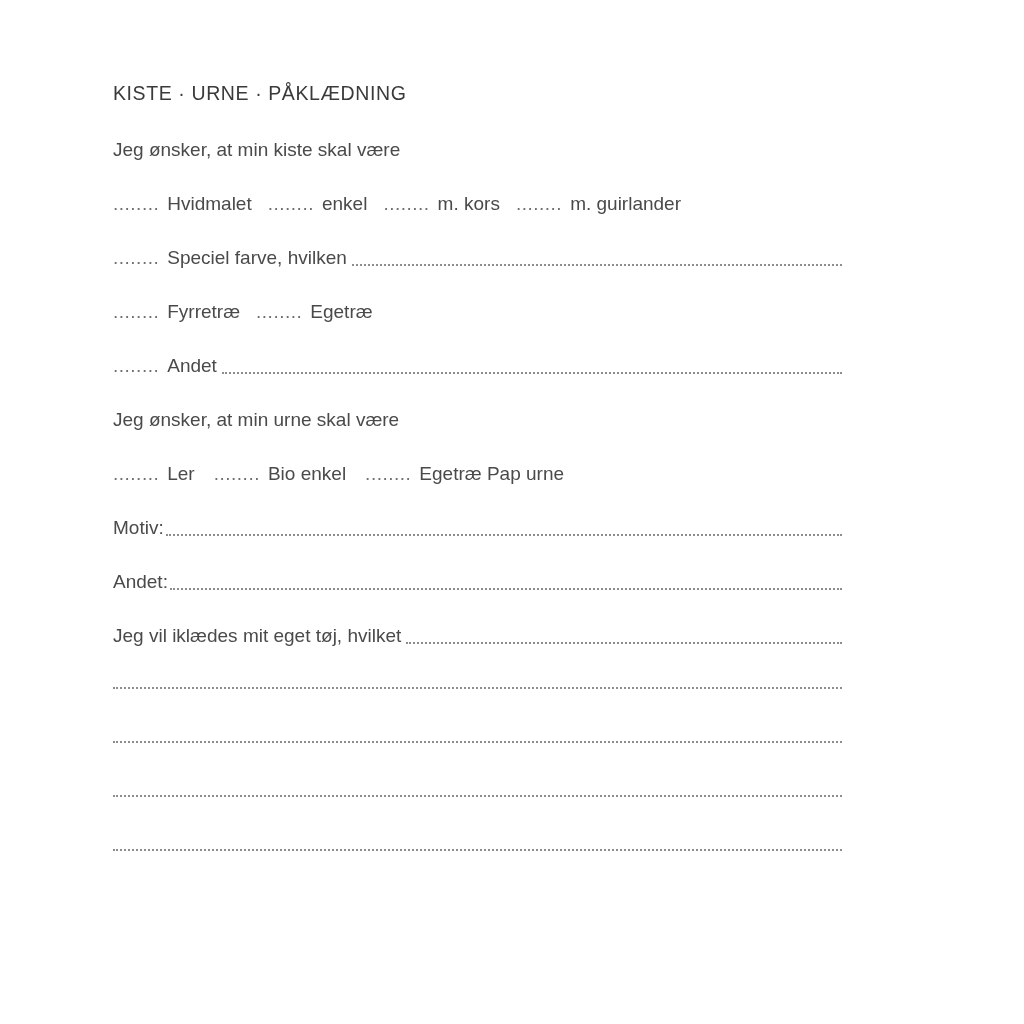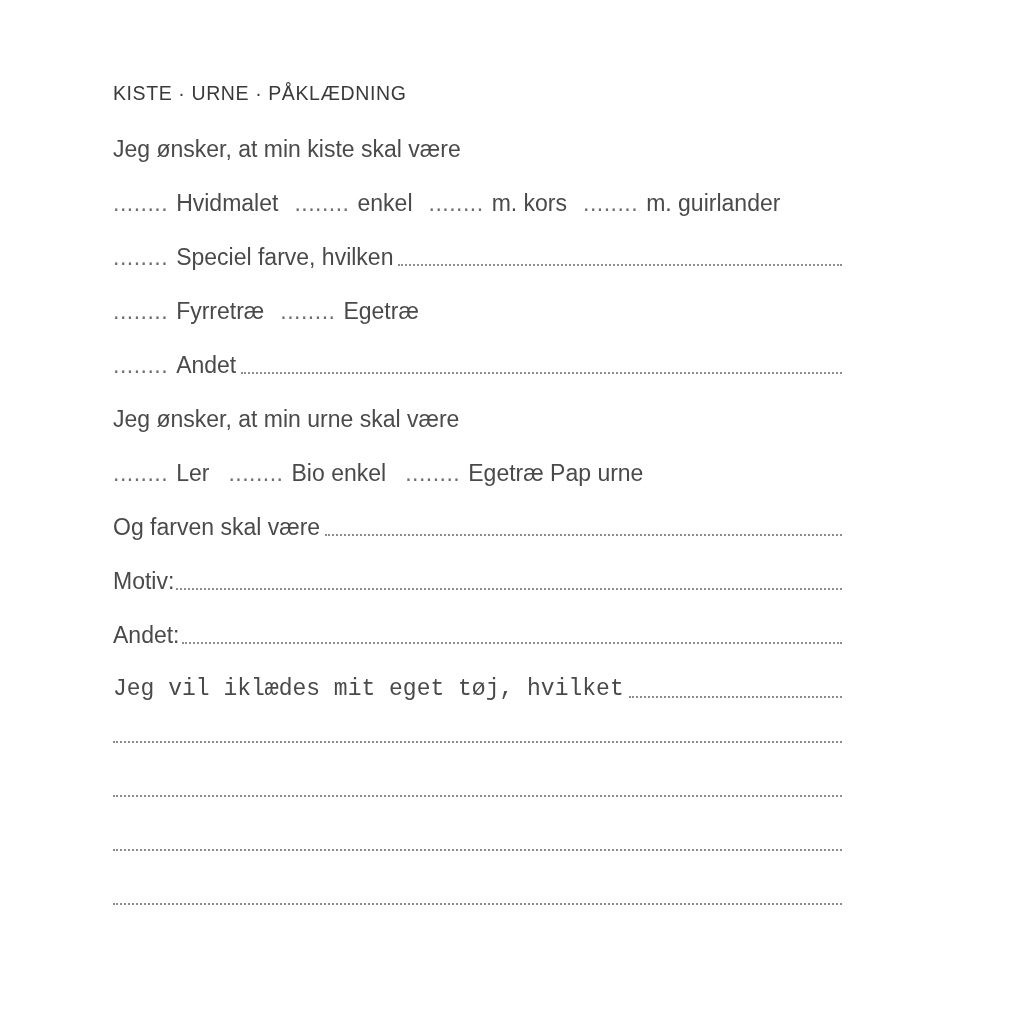--- a/index.html
+++ b/index.html
@@ -27,29 +27,29 @@
     line-height: 19px;
     height: 19px;
     font-weight: 400;
     letter-spacing: 0.6px;
     color: #3a3a3a;
     margin: 0 0 37px 0;
   }
   .row {
     display: flex;
     align-items: baseline;
-    font-size: 23px;
+    font-size: 19px;
     line-height: 19px;
     height: 19px;
     margin: 0 0 35px 0;
     font-weight: 400;
     white-space: nowrap;
   }
   .row.section-gap-urne   { margin-top: 32px; }
-  .row.section-gap-toj    { margin-top: 19px; margin-bottom: 25px; font-family: Liberation Mono, monospace; }
+  .row.section-gap-toj    { margin-top: 19px; margin-bottom: 25px; }
   .dots {
     color: #6f6f6f;
     letter-spacing: 0.5px;
     margin-right: 8px;
   }
   .opt + .opt { margin-left: 16px; text-align: center; }
   .opt.wide + .opt.wide { margin-left: 19px; }
   .fill {
     flex: 1 1 auto;
     align-self: stretch;
@@ -122,24 +122,20 @@
         <span class="dots">........</span><span>Ler</span>
       </span>
       <span class="opt wide">
         <span class="dots">........</span><span>Bio enkel</span>
       </span>
       <span class="opt wide">
         <span class="dots">........</span><span>Egetræ Pap urne</span>
       </span>
     </div>
 
-    <div class="row">
-      <span>Og farven skal være</span>
-      <span class="fill"></span>
-    </div>
 
     <div class="row">
       <span>Motiv:</span>
       <span class="fill tight"></span>
     </div>
 
     <div class="row">
       <span>Andet:</span>
       <span class="fill tight"></span>
     </div>

